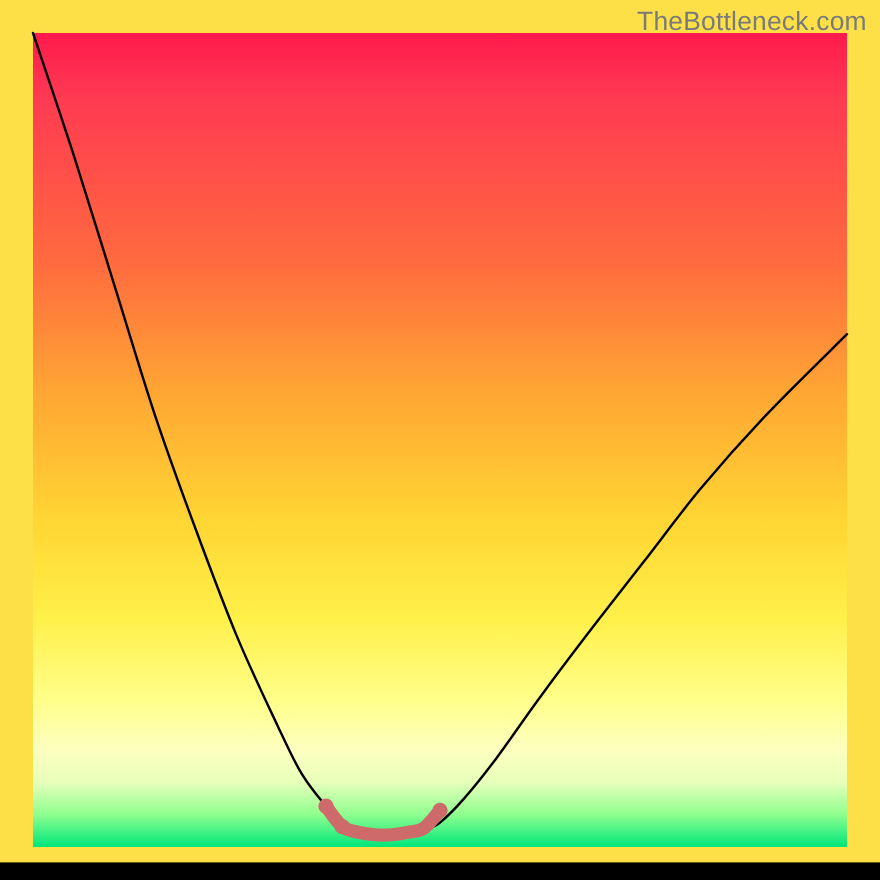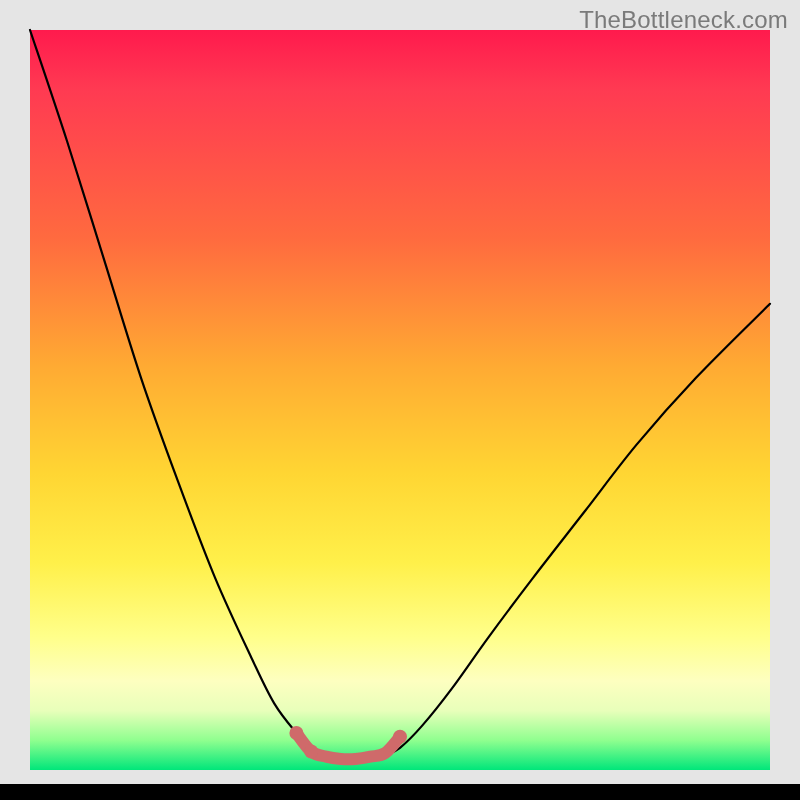--- a/index.html
+++ b/index.html
@@ -10,21 +10,21 @@
     background: #000;
     overflow: hidden;
     font-family: Arial, Helvetica, sans-serif;
   }
   .frame {
     position: absolute;
     left: 0;
     top: 0;
     width: 800px;
     height: 784px;
-    background: #e5e5e5;
+    background: #fde047;
   }
   .plot {
     position: absolute;
     left: 30px;
     top: 30px;
     width: 740px;
     height: 740px;
     
     background: linear-gradient(
       to bottom,

